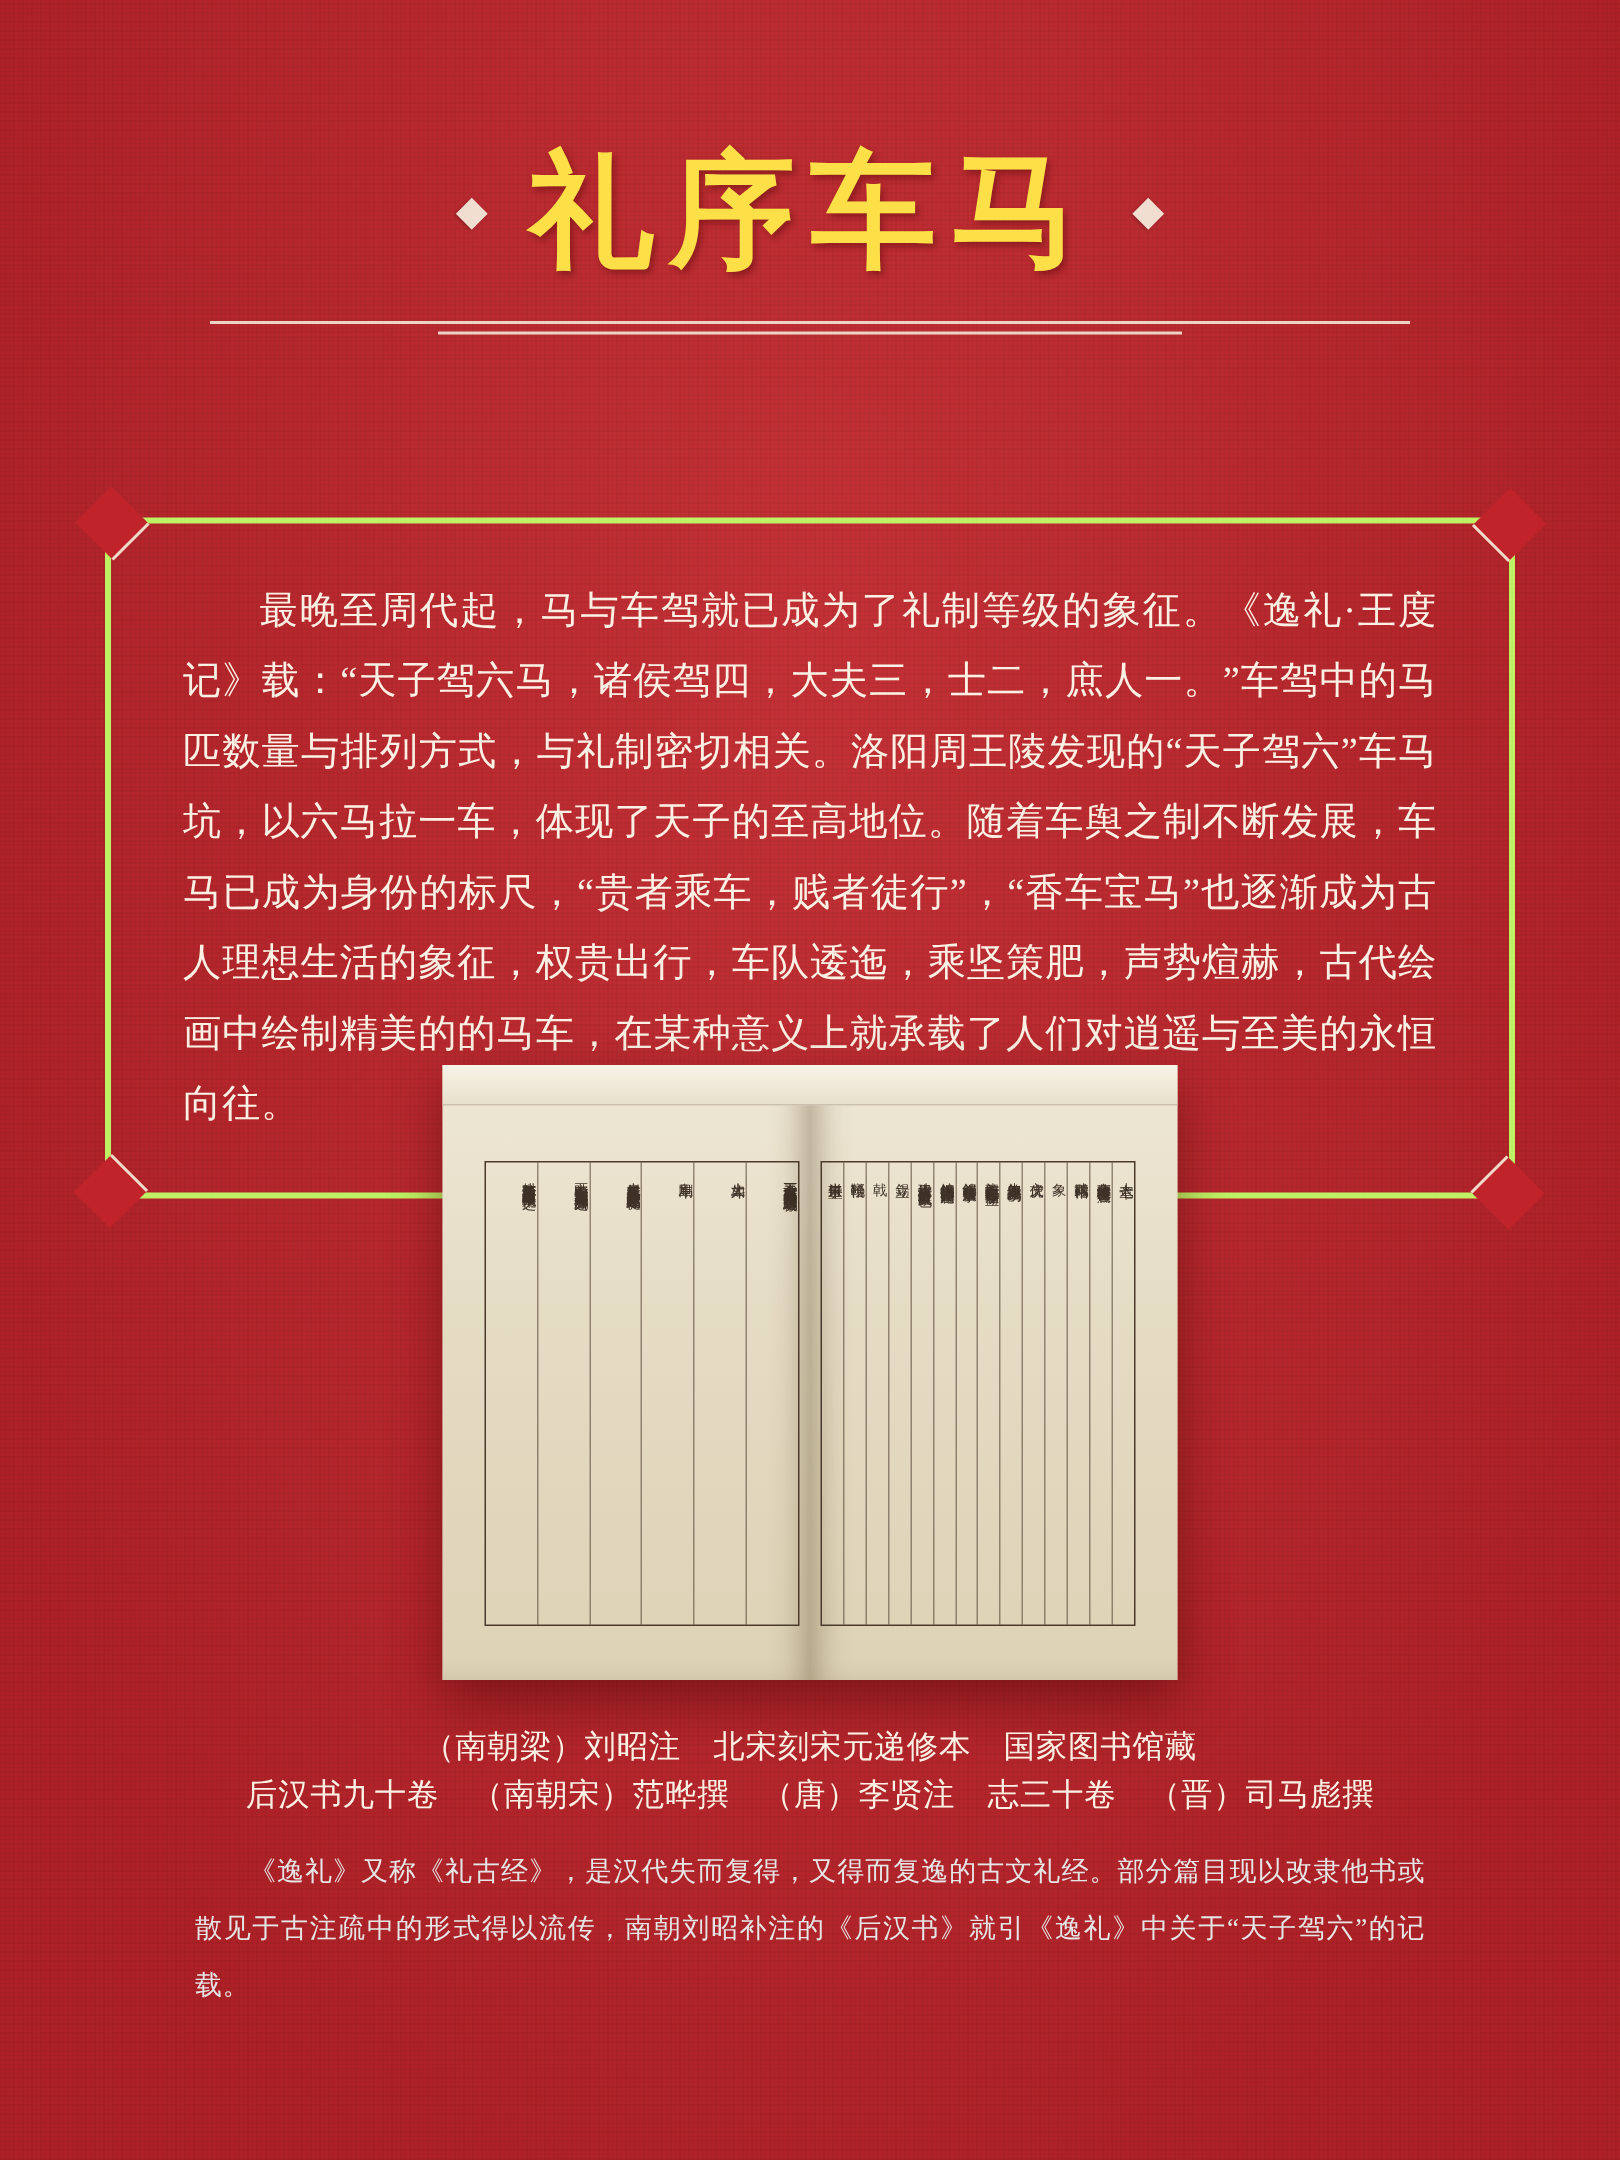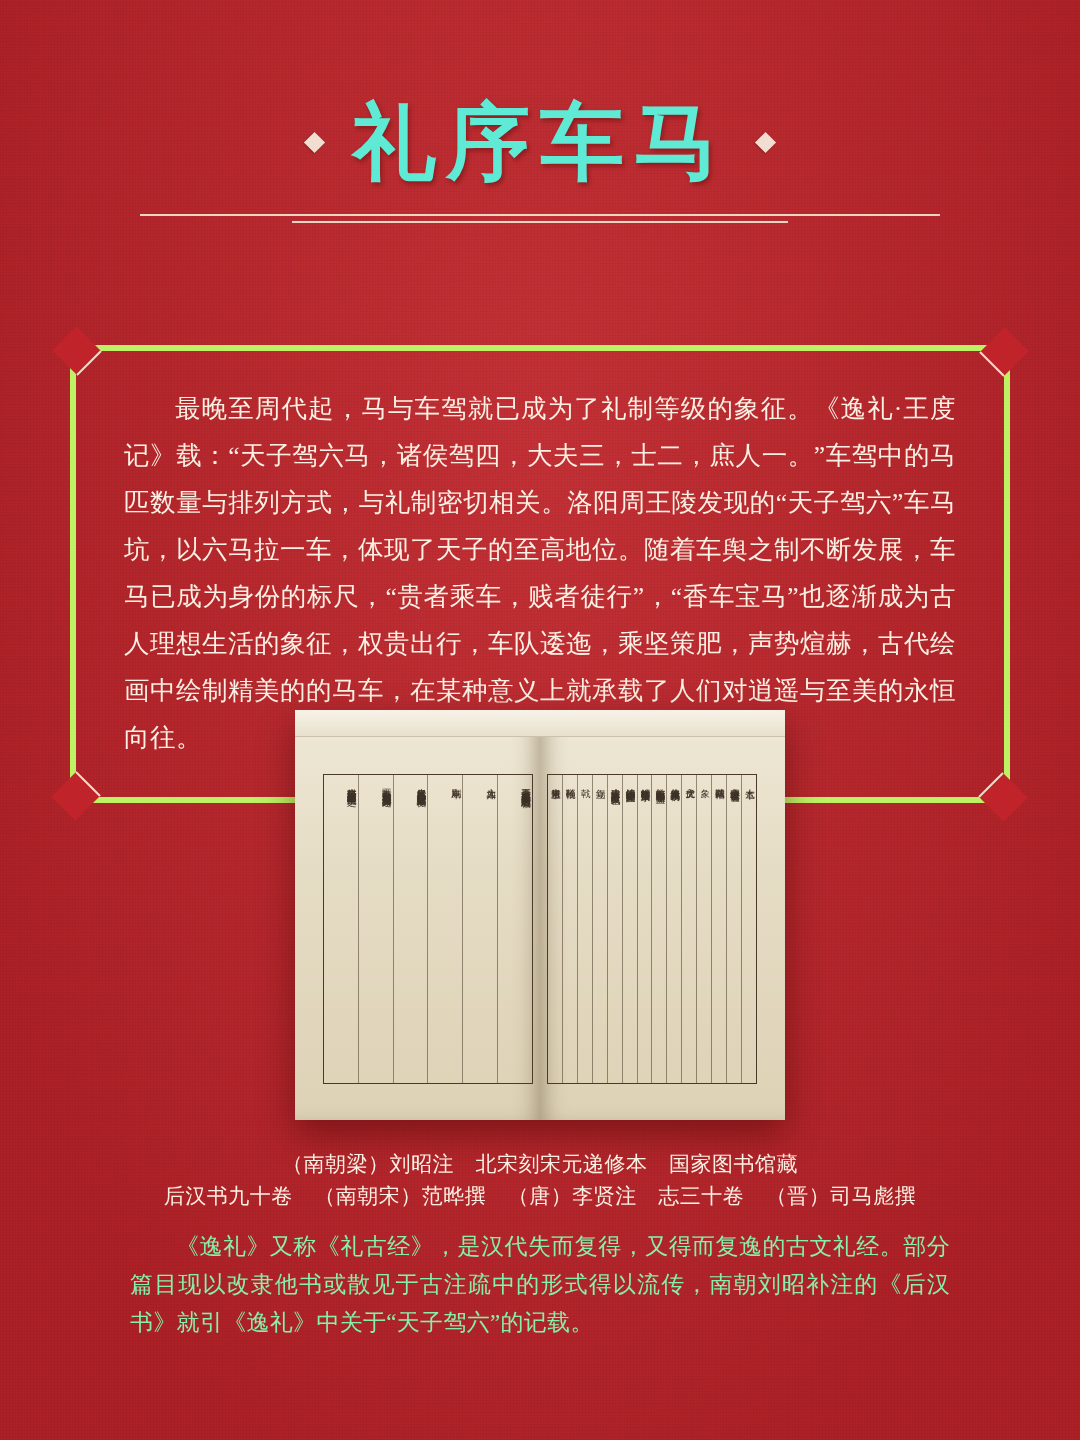--- a/index.html
+++ b/index.html
@@ -45,24 +45,24 @@
     gap: 30px;
   }
   .diamond {
     width: 15px;
     height: 15px;
     background: #f2ded0;
     transform: rotate(45deg);
     box-shadow: 0 1px 2px rgba(0,0,0,0.25);
   }
   .main-title {
-    font-family: Liberation Sans, sans-serif;
+    font-family: Liberation Serif, serif;
     font-size: 84px;
     letter-spacing: 10px;
-    color: #5eead4;
+    color: #fde047;
     font-weight: bold;
     text-shadow: 2px 3px 4px rgba(90,10,10,0.45);
     line-height: 1.1;
     white-space: nowrap;
   }
   .title-rules {
     margin-top: 26px;
     display: flex;
     flex-direction: column;
     align-items: center;
@@ -81,21 +81,21 @@
     opacity: 0.95;
   }
 
   
   .intro-frame {
     position: absolute;
     top: 345px;
     left: 70px;
     width: 940px;
     box-sizing: border-box;
-    border: 6px solid #bef264;
+    border: 4px solid #bef264;
     padding: 34px 48px 36px 48px;
   }
   
   .notch {
     position: absolute;
     width: 34px;
     height: 34px;
     background: #c0242a;
     transform: rotate(45deg);
   }
@@ -193,22 +193,22 @@
     line-height: 32px;
     letter-spacing: 0.5px;
   }
 
   
   .footnote {
     position: absolute;
     top: 1228px;
     left: 130px;
     width: 820px;
-    color: #86efac;
-    font-size: 23px;
+    color: #e5e5e5;
+    font-size: 18px;
     line-height: 38px;
     text-align: justify;
     text-indent: 2em;
     letter-spacing: 0.3px;
   }
 </style>
 </head>
 <body>
 
 <div class="page">

